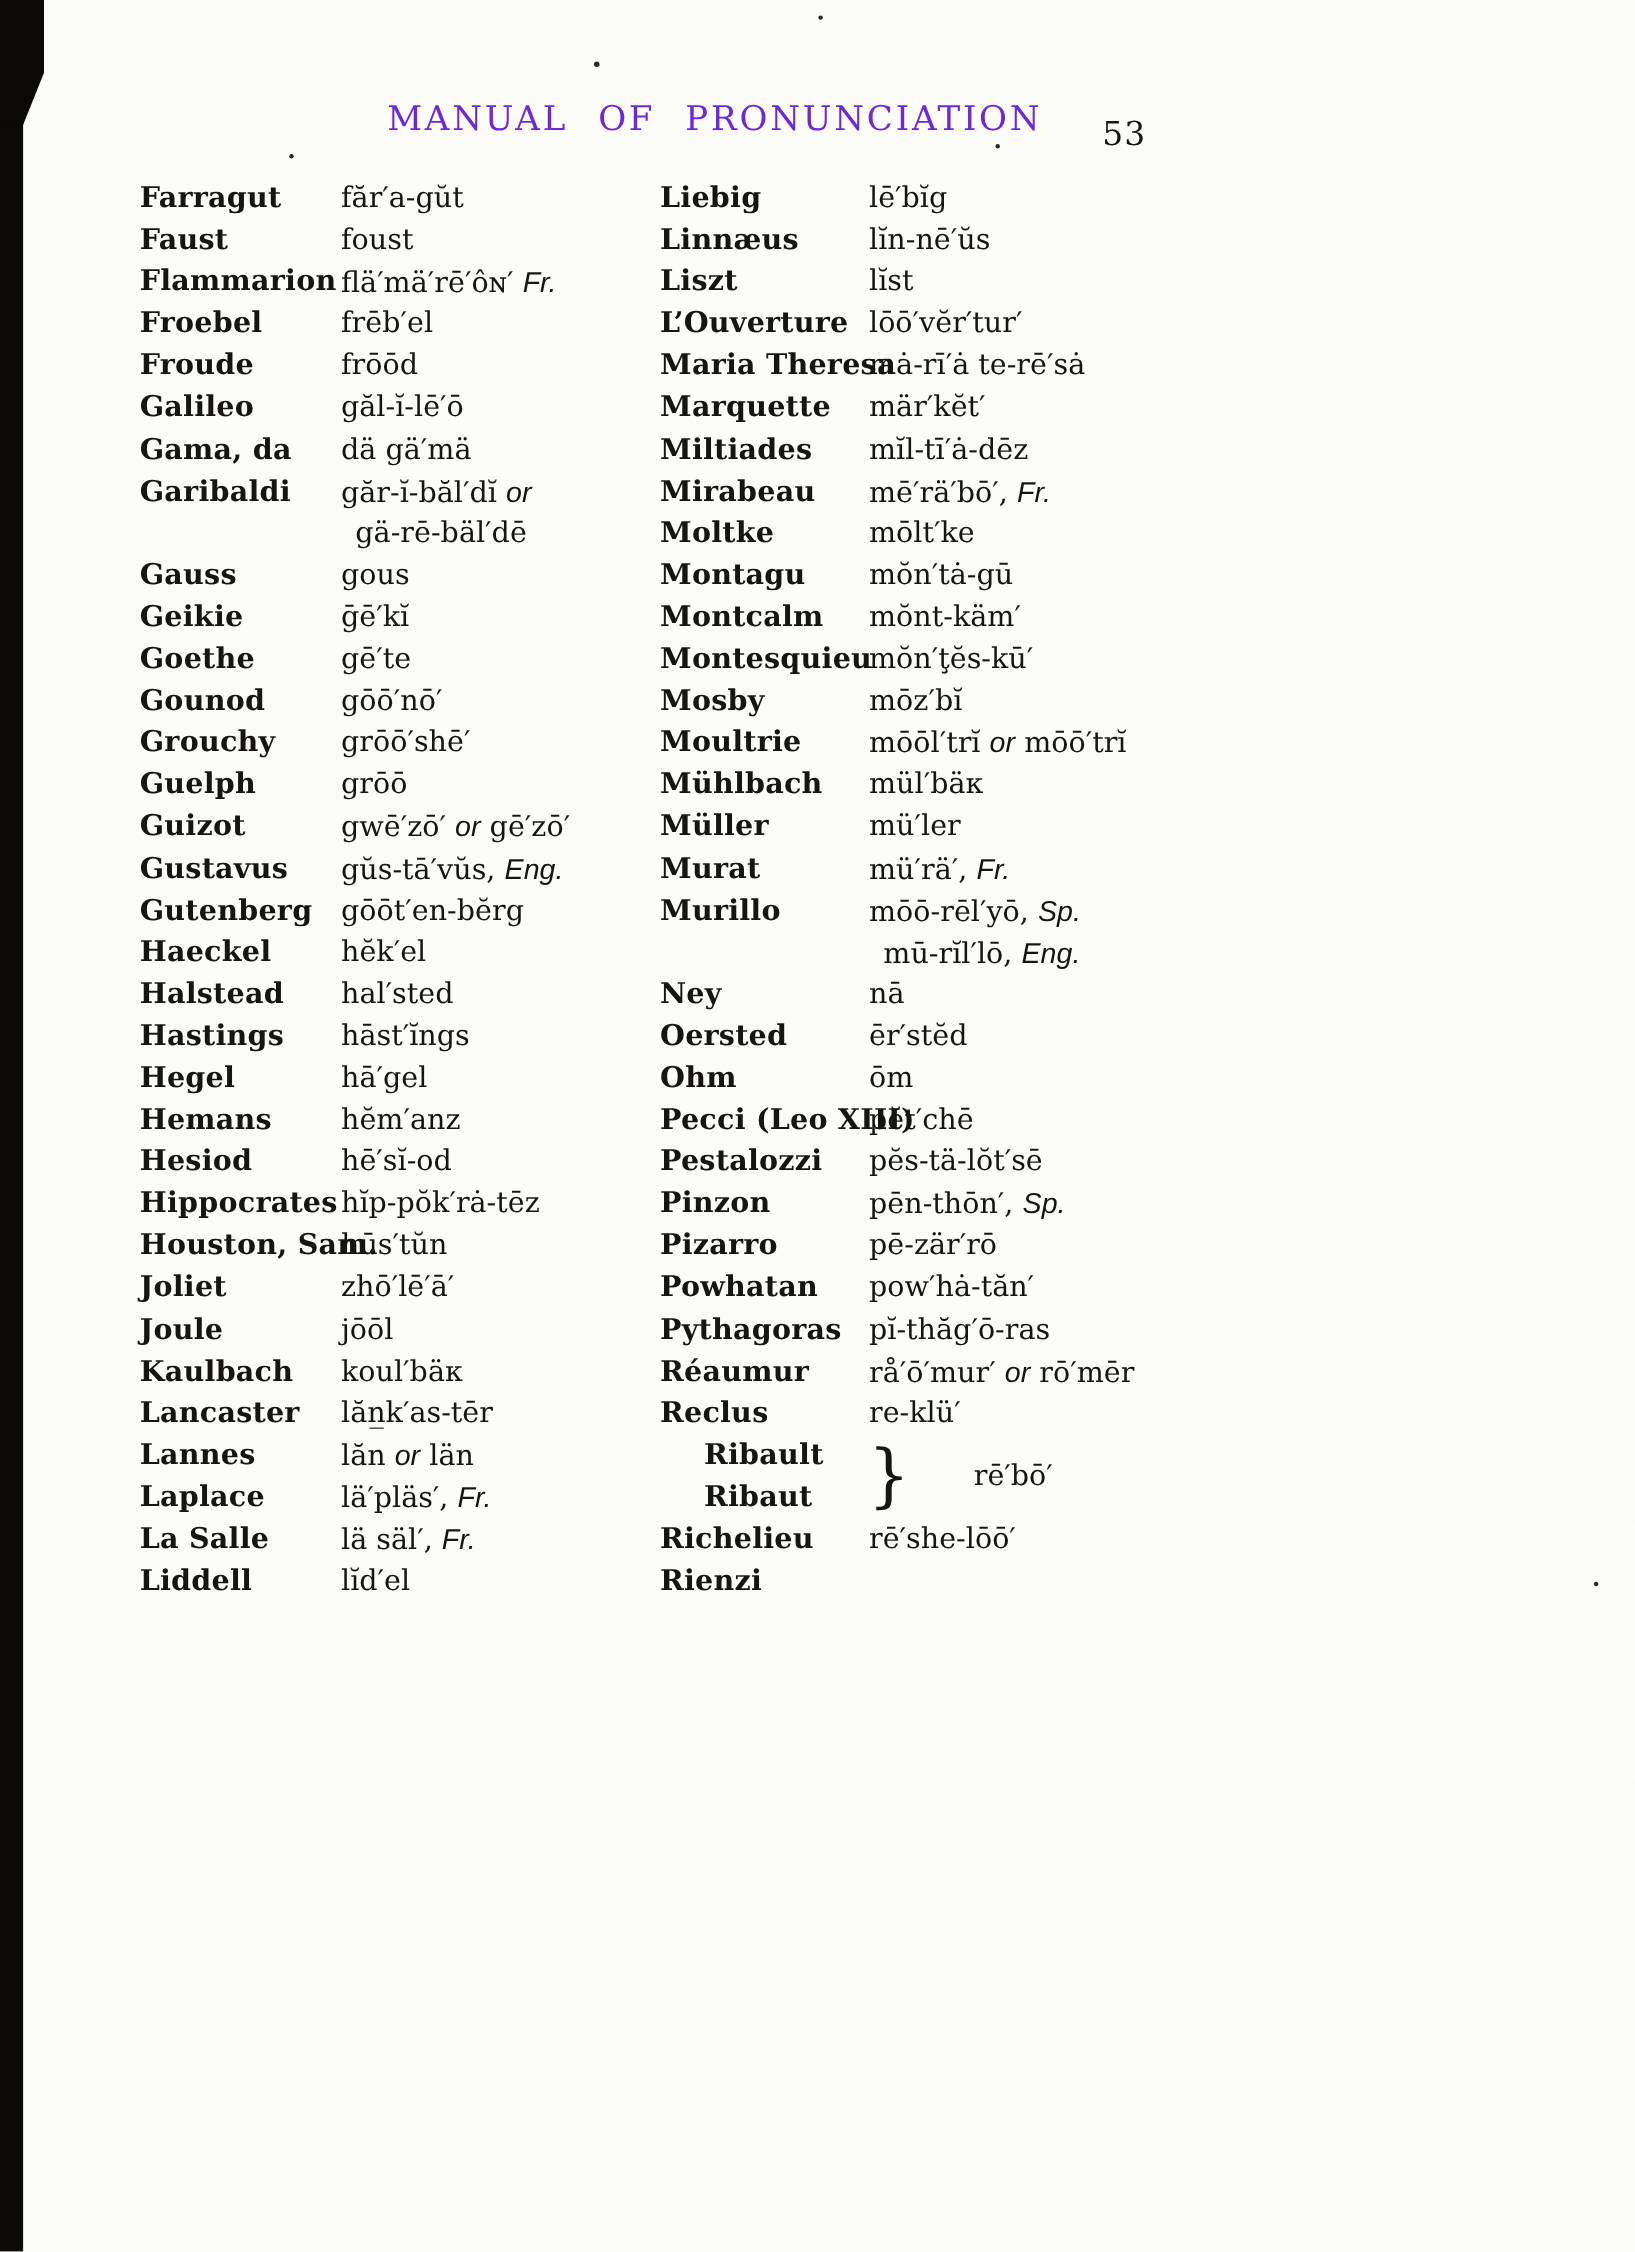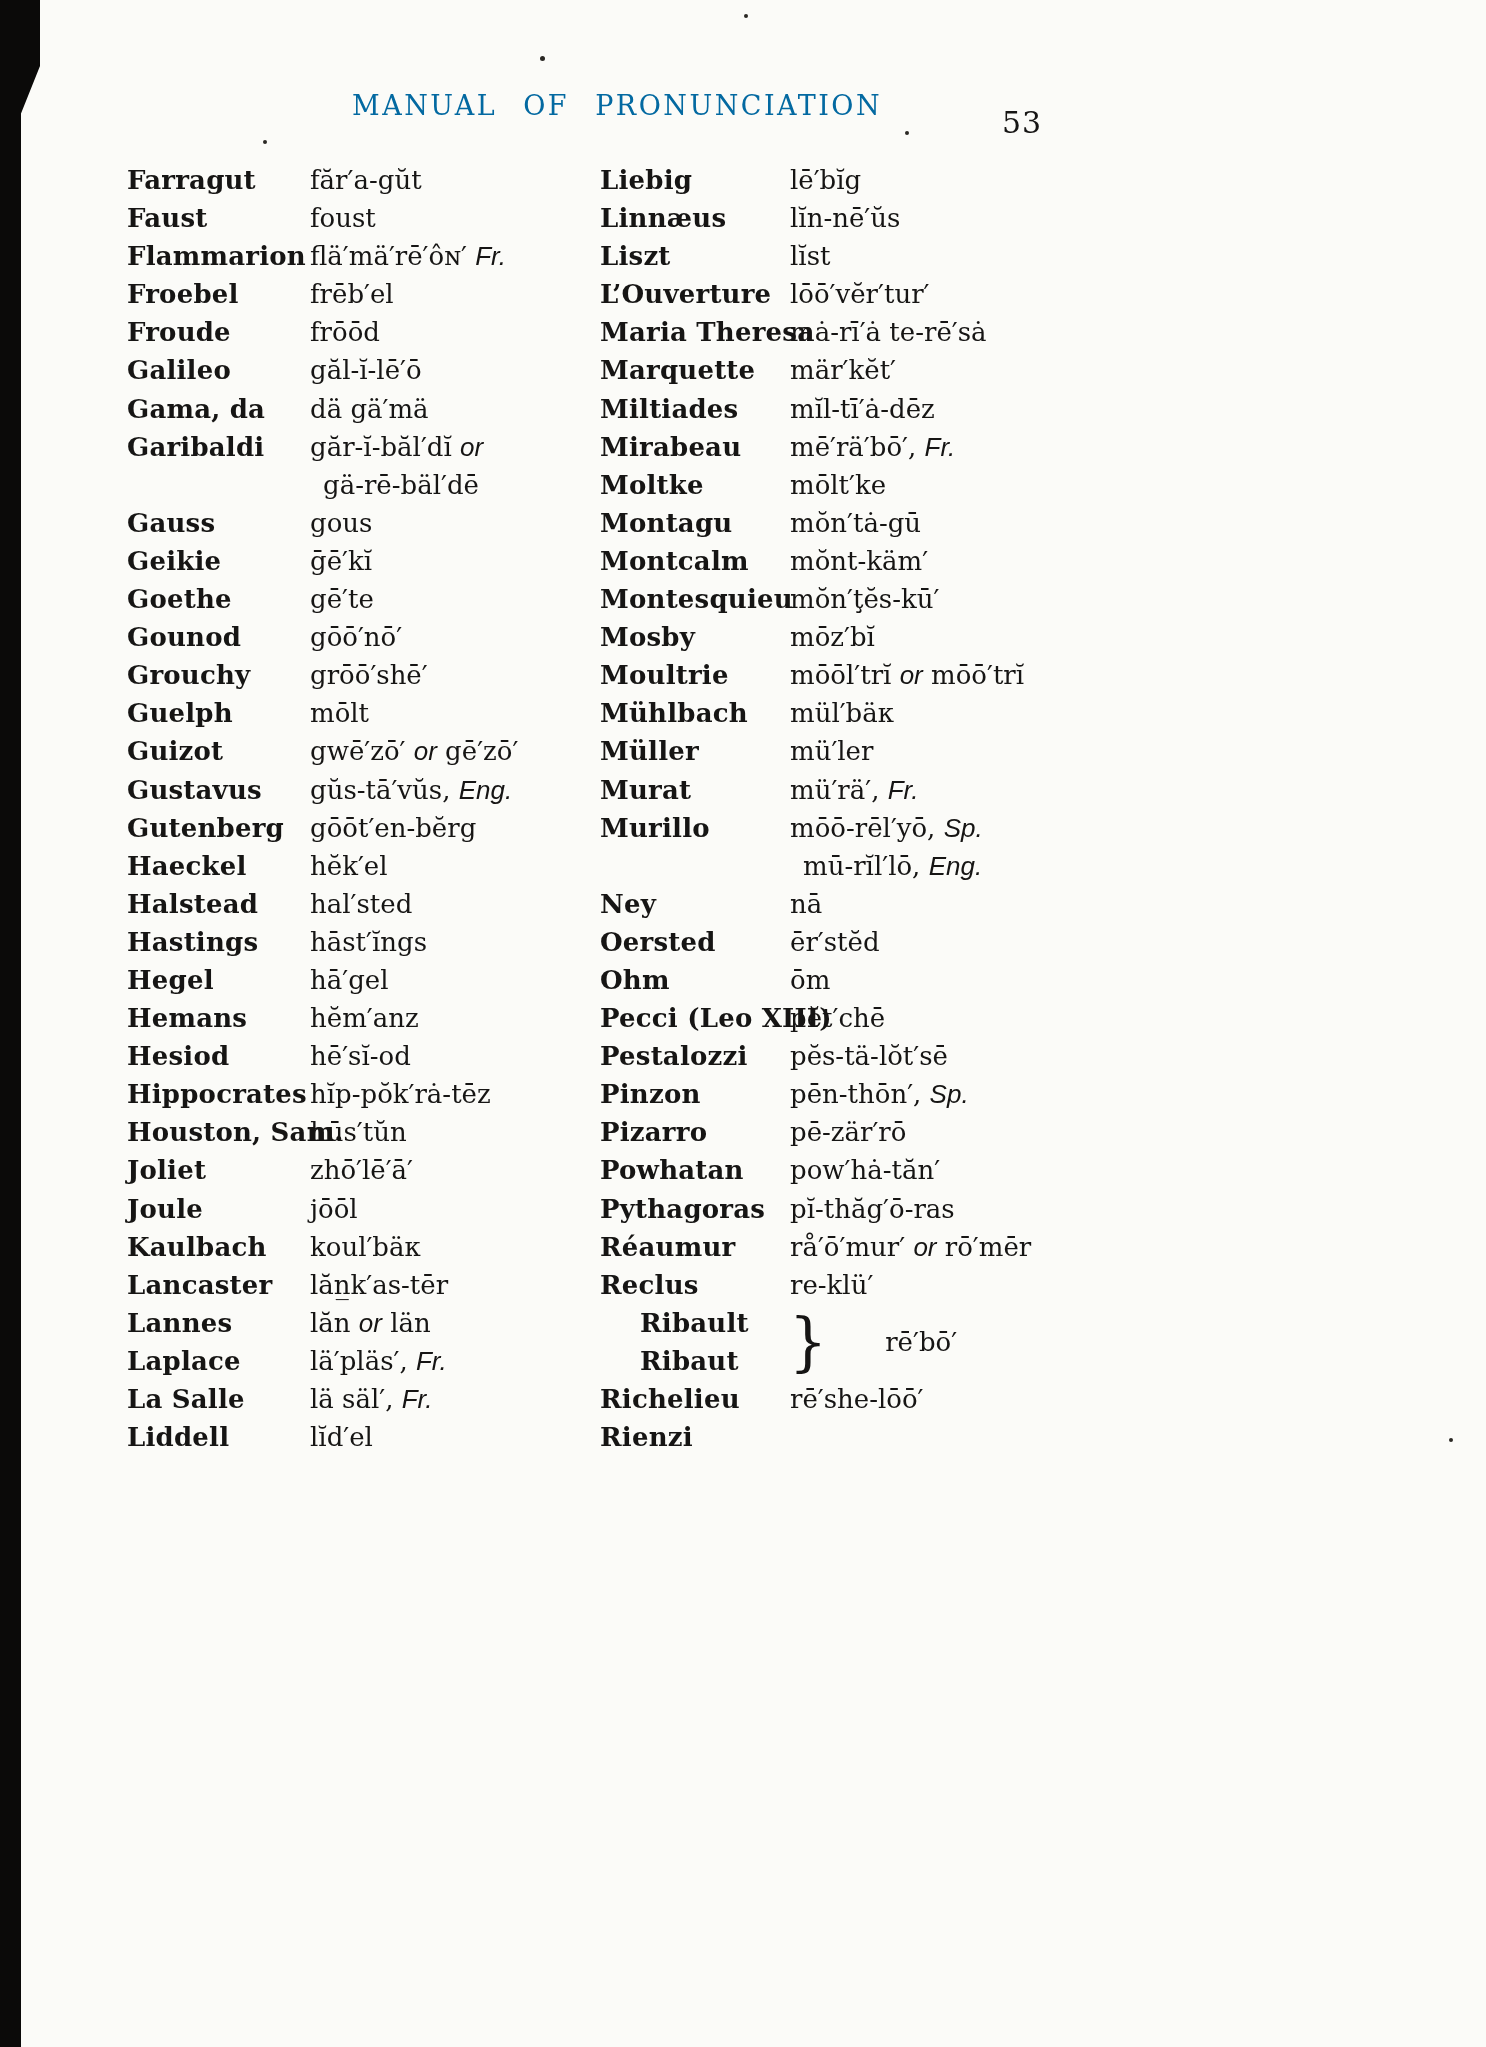--- a/index.html
+++ b/index.html
@@ -18,22 +18,22 @@
     background:#0b0a09;
   }
   .scan-corner {
     position:absolute; left:0; top:0;
     width:40px; height:114px;
     background:#0b0a09;
     clip-path: polygon(0 0, 100% 0, 100% 58%, 52% 100%, 0 100%);
   }
   .header-title {
     position:absolute; left:352px; top:90px;
-    font-size:27px; letter-spacing:2.5px; word-spacing:15px;
-    color:#0369a1;
+    font-size:31px; letter-spacing:2.5px; word-spacing:15px;
+    color:#6d28d9;
   }
   .header-pagenum {
     position:absolute; left:1002px; top:105px;
     font-size:30px; letter-spacing:1px;
   }
   .col { position:absolute; top:161px; }
   .col-left  { left:127px; width:475px; }
   .col-right { left:600px; width:520px; }
   .row {
     display:grid;
@@ -123,21 +123,21 @@
       <div class="row">
         <span class="name">Gounod</span>
         <span class="pron">gōō′nō′</span>
       </div>
       <div class="row">
         <span class="name">Grouchy</span>
         <span class="pron">grōō′shē′</span>
       </div>
       <div class="row">
         <span class="name">Guelph</span>
-        <span class="pron">mōlt</span>
+        <span class="pron">grōō</span>
       </div>
       <div class="row">
         <span class="name">Guizot</span>
         <span class="pron">gwē′zō′ <i>or</i> gē′zō′</span>
       </div>
       <div class="row">
         <span class="name">Gustavus</span>
         <span class="pron">gŭs-tā′vŭs, <i>Eng.</i></span>
       </div>
       <div class="row">

